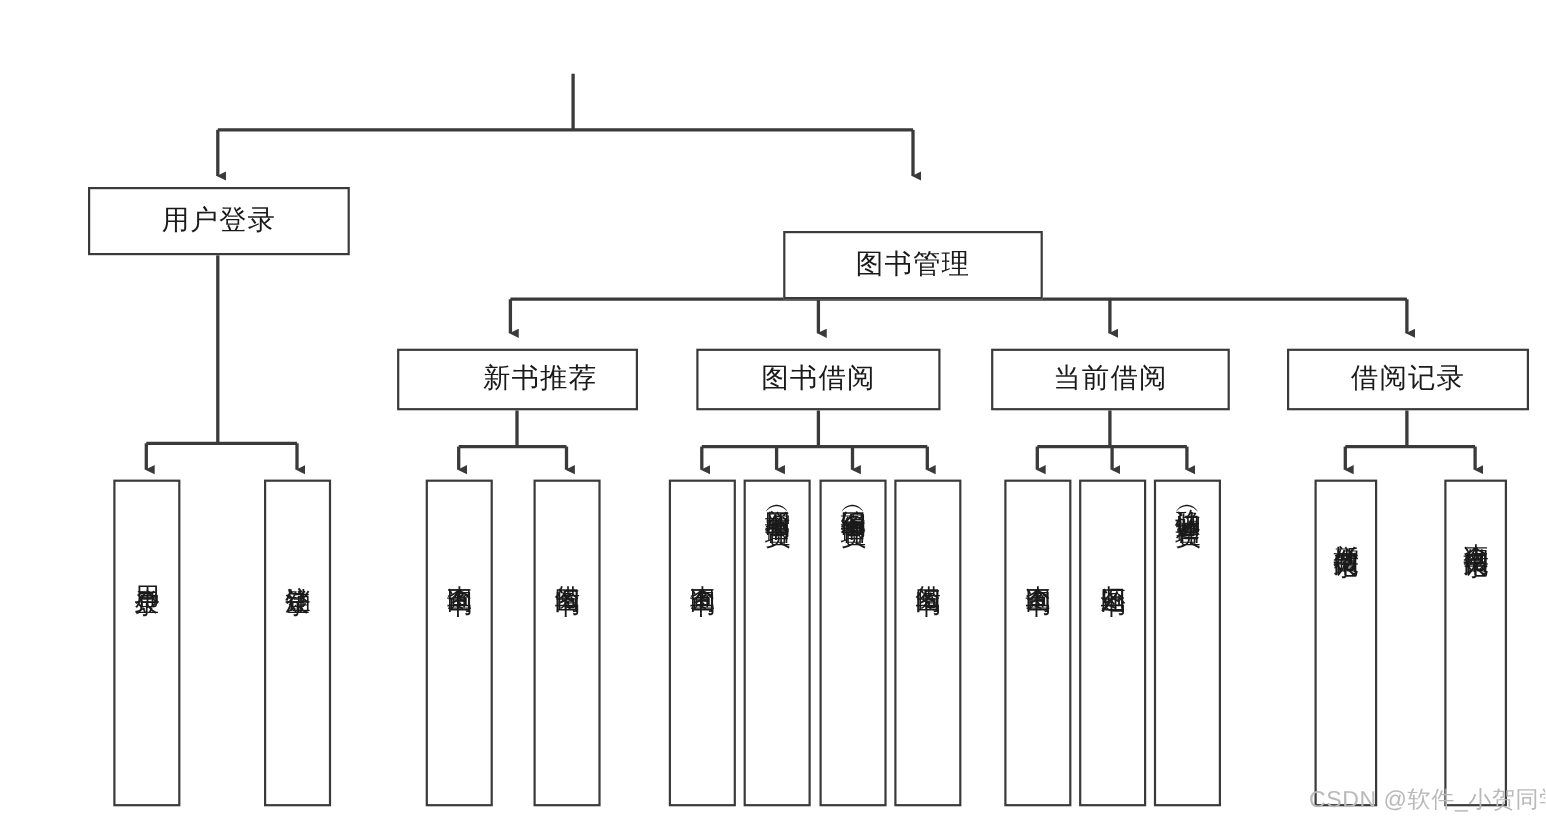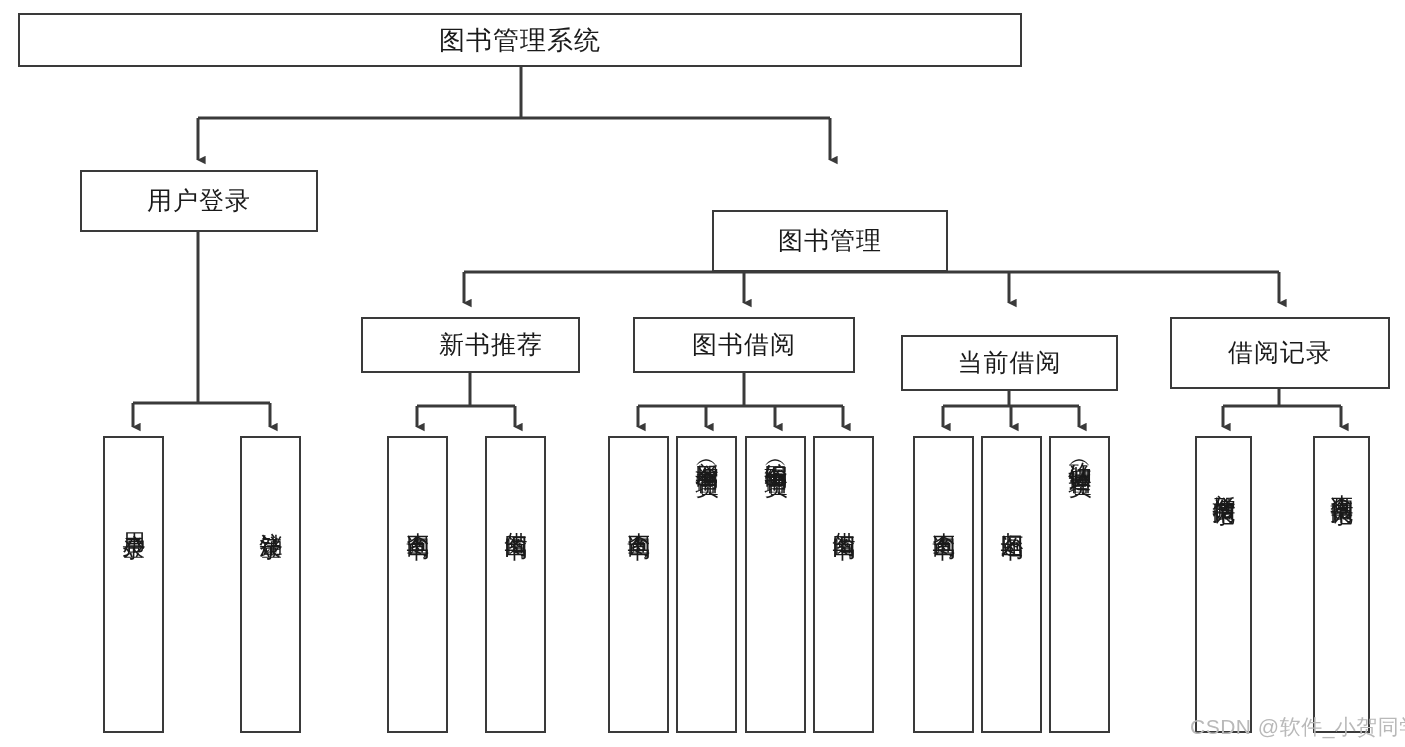--- a/index.html
+++ b/index.html
@@ -116,45 +116,42 @@
       <path d="M1011,406 L1011,427" marker-end="url(#arrowhead)"></path>
       <path d="M1079,406 L1079,427" marker-end="url(#arrowhead)"></path>
 
       <path d="M1279,373 L1279,406"></path>
       <path d="M1223,406 L1341,406"></path>
       <path d="M1223,406 L1223,427" marker-end="url(#arrowhead)"></path>
       <path d="M1341,406 L1341,427" marker-end="url(#arrowhead)"></path>
     </g>
   </svg>
 
-  <div class="node node-h node-root" style="left:18px; top:13px; width:1004px; height:54px;">
-    <span>图书管理系统</span>
-  </div>
 
   <div class="node node-h" style="left:80px; top:170px; width:238px; height:62px;">
     <span>用户登录</span>
   </div>
 
   <div class="node node-h" style="left:712px; top:170px; width:236px; height:62px;margin-top:40px;">
     <span>图书管理</span>
   </div>
 
   <div class="node node-h" style="left:361px; top:317px; width:219px; height:56px;padding-left:41px;">
     <span>新书推荐</span>
   </div>
 
   <div class="node node-h" style="left:633px; top:317px; width:222px; height:56px;">
     <span>图书借阅</span>
   </div>
 
-  <div class="node node-h" style="left:901px; top:335px; width:217px; height:56px;">
+  <div class="node node-h" style="left:901px; top:317px; width:217px; height:56px;">
     <span>当前借阅</span>
   </div>
 
-  <div class="node node-h" style="left:1170px; top:317px; width:220px; height:72px;">
+  <div class="node node-h" style="left:1170px; top:317px; width:220px; height:56px;">
     <span>借阅记录</span>
   </div>
 
   <div class="node node-v" style="left:103px; top:436px; width:61px; height:297px; padding-top:76px;">
     <span class="vtext">用户登录</span>
   </div>
 
   <div class="node node-v" style="left:240px; top:436px; width:61px; height:297px; padding-top:76px;">
     <span class="vtext">注销登录</span>
   </div>

